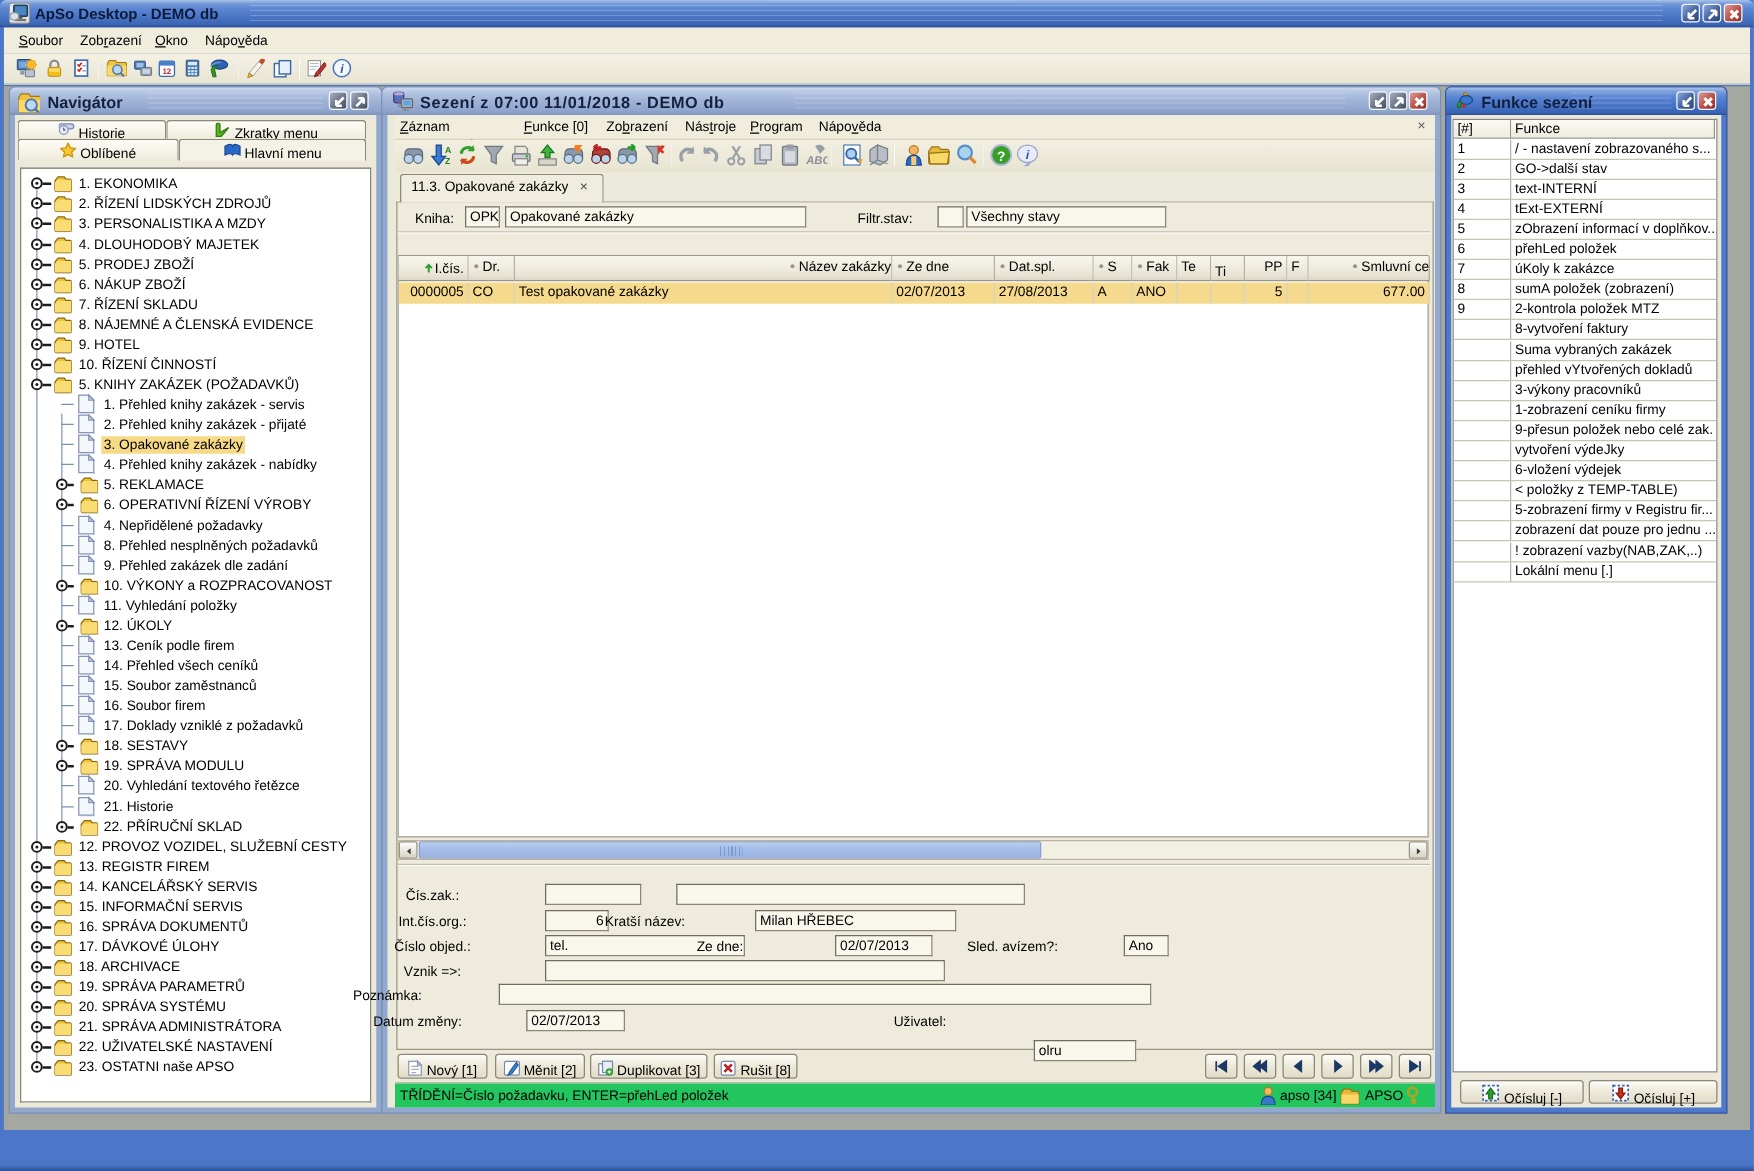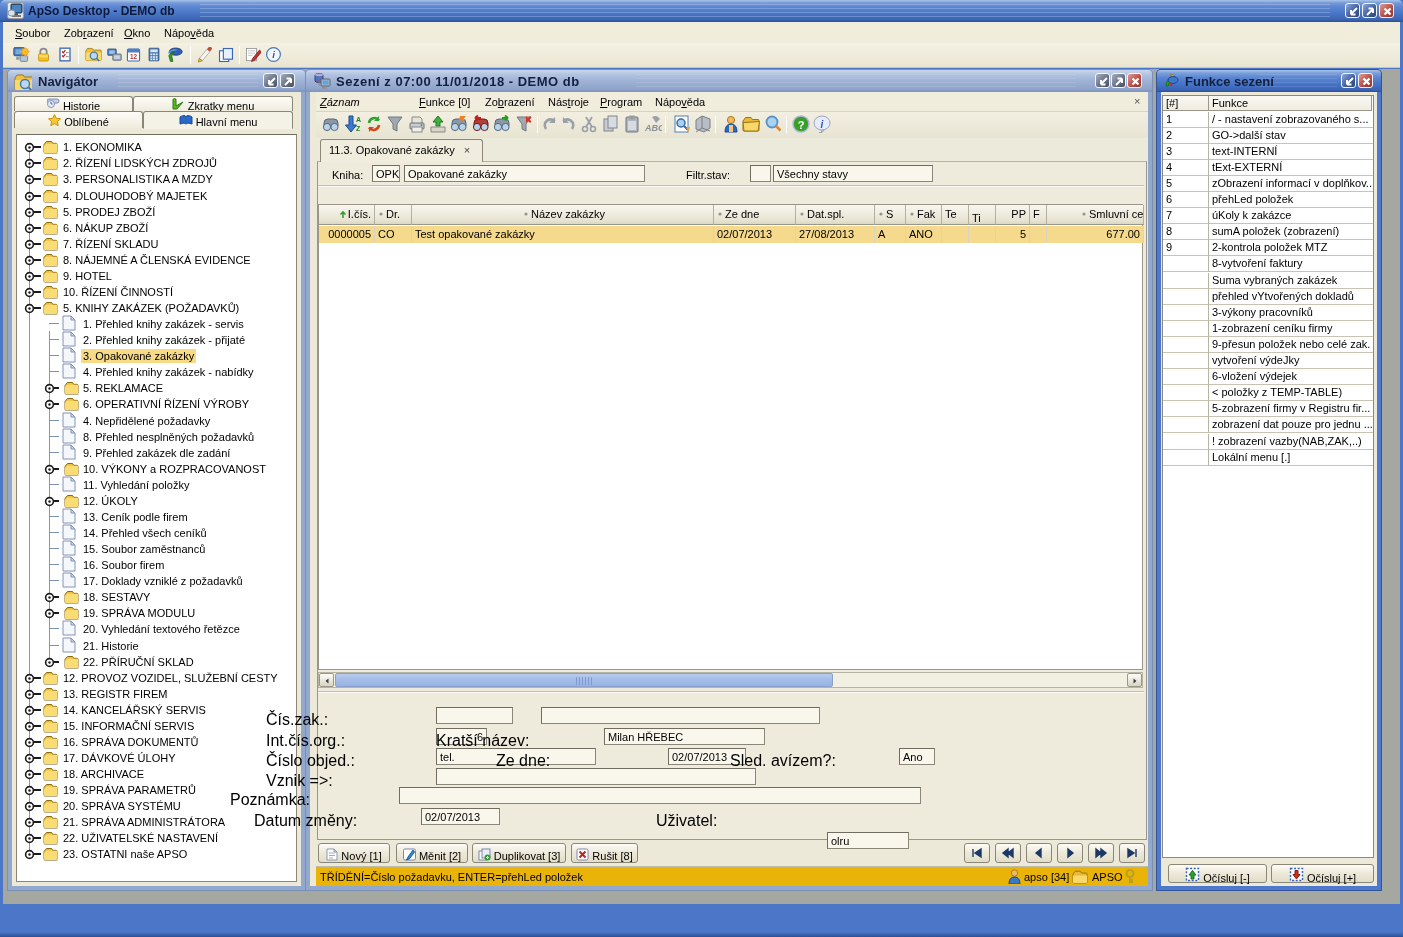--- a/index.html
+++ b/index.html
@@ -27,21 +27,21 @@
 .win.active { background:#4d78cc; box-shadow:0 0 0 1px #33539c; }
 .wtitle { position:absolute; left:0; top:0; right:0; height:22px; border-radius:4px 4px 0 0;
   background:linear-gradient(#a9c4e8 0%, #7b9fdc 14%, #5a85d2 35%, #4673c6 65%, #3a64b6 90%, #2b4f94 100%); }
 .wtitle.inactive { background:linear-gradient(#ccd8ec 0%, #b2c4e1 20%, #9fb2d6 50%, #90a5cc 85%, #7d93bc 100%); }
 .wtext { position:absolute; top:4px; font-size:13px; font-weight:bold; color:#14203f; white-space:nowrap; }
 .wbody { position:absolute; background:#ece9d8; }
 .fld { position:absolute; height:17px; background:#f9f7ec; border:1px solid #8a8778;
   border-top-color:#706d60; border-left-color:#706d60; font-size:11px; padding:2px 3px 0 3px;
   white-space:nowrap; overflow:hidden; }
 .lbl { position:absolute; font-size:11px; white-space:nowrap; }
-.lblr { position:absolute; font-size:16px; white-space:nowrap; text-align:left; }
+.lblr { position:absolute; font-size:11px; white-space:nowrap; text-align:center; }
 .tree { position:absolute; background:#fff; border:1px solid #8a8778; border-top-color:#706d60; overflow:hidden; }
 .ti { position:absolute; height:16px; line-height:16px; white-space:nowrap; font-size:11px; }
 .btn { position:absolute; background:linear-gradient(#fdfcf7,#eeeadb 45%,#e2ddc8); border:1px solid #8a8778;
   border-radius:3px; font-size:11px; text-align:center; }
 .gridh { position:absolute; background:linear-gradient(#f8f6ee,#e8e4d4 80%,#dcd7c4); border-right:1px solid #b4b0a0;
   border-bottom:1px solid #9a968a; font-size:11px; overflow:hidden; white-space:nowrap; }
 .gcell { position:absolute; font-size:11px; white-space:nowrap; overflow:hidden; }
 </style></head><body>
 <div id="screen">
 <div id="titlebar">
@@ -732,21 +732,21 @@
           <div class="wbtn bgray" style="left:805px;top:3px"><svg width="15" height="15" viewBox="0 0 15 15">
               <path d="M4 11 L9 6 M10 4.5 L10 9 M10 4.5 L5.5 4.5" stroke="#fff" stroke-width="2" fill="none"></path>
             </svg></div>
           <div class="wbtn bred" style="left:821px;top:3px"><svg width="15" height="15" viewBox="0 0 15 15">
               <path d="M4.5 4.5 L10.5 10.5 M10.5 4.5 L4.5 10.5" stroke="#fff" stroke-width="2.4" fill="none"></path>
             </svg></div>
         </div>
         <div class="wbody" style="left:4px;top:22px;width:838px;height:794px">
           <div style="position:absolute;left:6px;top:0;width:832px;height:100%">
             <div style="position:absolute;left:0;top:0;width:832px;height:20px;background:#f0eddd;border-bottom:1px solid #d8d4c2">
-              <span style="position:absolute;left:4px;top:4px;font-style:italic;"><u>Z</u>áznam</span>
+              <span style="position:absolute;left:4px;top:4px;"><u>Z</u>áznam</span>
               <span style="position:absolute;left:57px;top:4px;color:#9e9a8c;margin-top:16px;">Úpr<u>a</u>vy</span>
               <span style="position:absolute;left:103px;top:4px;"><u>F</u>unkce [0]</span>
               <span style="position:absolute;left:169px;top:4px;">Zo<u>b</u>razení</span>
               <span style="position:absolute;left:232px;top:4px;">Nás<u>t</u>roje</span>
               <span style="position:absolute;left:284px;top:4px;"><u>P</u>rogram</span>
               <span style="position:absolute;left:339px;top:4px;">Nápo<u>v</u>ěda</span>
               <span style="position:absolute;left:818px;top:3px;color:#555">×</span>
             </div>
 <div style="position:absolute;left:0;top:20px;width:832px;height:26px;background:linear-gradient(#f2efe1,#e8e4d2)">
               <div class="ic" style="left:6px;top:3px"><svg width="18" height="18" viewBox="0 0 18 18">
@@ -873,21 +873,21 @@
             <div style="position:absolute;left:2px;top:93px;width:826px;height:2px;border-top:1px solid #c2beae;border-bottom:1px solid #fbfaf4"></div>
             <div class="fld" style="left:434px;top:73px;width:21px"></div>
             <div class="fld" style="left:457px;top:73px;width:160px">Všechny stavy</div>
             <div style="position:absolute;left:2px;top:112px;width:825px;height:466px;background:#fff;border:1px solid #9a968a">
               <div class="gridh" style="left:0px;top:0;width:56px;height:20px;text-align:right;padding-right:3px;padding-top:3px"><svg style="position:relative;top:1px;margin-right:1px" width="8" height="10" viewBox="0 0 8 10">
                   <path d="M4 9 V3 M1.5 5.5 L4 3 L6.5 5.5" stroke="#30a030" stroke-width="1.6" fill="none"></path>
                 </svg>I.čís.</div>
               <div class="gridh" style="left:56px;top:0;width:37px;height:20px;text-align:left;padding-left:3px;padding-top:3px"><svg style="position:relative;top:-1px;margin-right:2px" width="6" height="6" viewBox="0 0 6 6">
                   <circle cx="3" cy="3" r="1.6" fill="#98948a"></circle>
                 </svg>Dr.</div>
-              <div class="gridh" style="left:93px;top:0;width:302px;height:20px;text-align:center;padding-left:3px;padding-top:3px"><svg style="position:relative;top:-1px;margin-right:2px" width="6" height="6" viewBox="0 0 6 6">
+              <div class="gridh" style="left:93px;top:0;width:302px;height:20px;text-align:right;padding-left:3px;padding-top:3px"><svg style="position:relative;top:-1px;margin-right:2px" width="6" height="6" viewBox="0 0 6 6">
                   <circle cx="3" cy="3" r="1.6" fill="#98948a"></circle>
                 </svg>Název zakázky</div>
               <div class="gridh" style="left:395px;top:0;width:82px;height:20px;text-align:left;padding-left:3px;padding-top:3px"><svg style="position:relative;top:-1px;margin-right:2px" width="6" height="6" viewBox="0 0 6 6">
                   <circle cx="3" cy="3" r="1.6" fill="#98948a"></circle>
                 </svg>Ze dne</div>
               <div class="gridh" style="left:477px;top:0;width:79px;height:20px;text-align:left;padding-left:3px;padding-top:3px"><svg style="position:relative;top:-1px;margin-right:2px" width="6" height="6" viewBox="0 0 6 6">
                   <circle cx="3" cy="3" r="1.6" fill="#98948a"></circle>
                 </svg>Dat.spl.</div>
               <div class="gridh" style="left:556px;top:0;width:31px;height:20px;text-align:left;padding-left:3px;padding-top:3px"><svg style="position:relative;top:-1px;margin-right:2px" width="6" height="6" viewBox="0 0 6 6">
                   <circle cx="3" cy="3" r="1.6" fill="#98948a"></circle>
@@ -991,21 +991,21 @@
             <div class="btn" style="left:772px;top:751px;width:26px;height:20px;padding-top:2px"><svg width="16" height="14" viewBox="0 0 16 14">
                 <g fill="#1b3866" stroke="#1b3866" stroke-width="1.4">
                   <path d="M3 3 L8 7 L3 11 Z M8 3 L13 7 L8 11 Z"></path>
                 </g>
               </svg></div>
             <div class="btn" style="left:803px;top:751px;width:26px;height:20px;padding-top:2px"><svg width="16" height="14" viewBox="0 0 16 14">
                 <g fill="#1b3866" stroke="#1b3866" stroke-width="1.4">
                   <path d="M12 3 V11 M4 3 L10 7 L4 11 Z"></path>
                 </g>
               </svg></div>
-            <div style="position:absolute;left:0;top:774px;width:832px;height:20px;border-top:1px solid #c0bcac;background:#eab308">
+            <div style="position:absolute;left:0;top:774px;width:832px;height:20px;border-top:1px solid #c0bcac;background:#22c55e">
               <div style="position:absolute;left:4px;top:4px">TŘÍDĚNÍ=Číslo požadavku, ENTER=přehLed položek</div>
               <div style="position:absolute;left:692px;top:2px"><svg width="13" height="15" viewBox="0 0 13 15">
                   <circle cx="6.5" cy="4" r="3.2" fill="#f0b860" stroke="#b07820"></circle>
                   <path d="M1 15 q0-7 5.5-7 q5.5 0 5.5 7 Z" fill="#3a78c8" stroke="#1a4a90"></path>
                 </svg></div>
               <div style="position:absolute;left:708px;top:4px">apso [34]</div>
               <div style="position:absolute;left:756px;top:2px"><svg width="16" height="15" viewBox="0 0 16 15">
                   <path d="M1 5 l2.2-2.8 h5 l1.3 1.8 H14 a1 1 0 0 1 1 1 V13 a1 1 0 0 1 -1 1 H2 a1 1 0 0 1 -1-1 Z" fill="#e8b838" stroke="#9a7515"></path>
                   <path d="M1 6.5 h14 V13 a1 1 0 0 1 -1 1 H2 a1 1 0 0 1 -1-1 Z" fill="#f8d868"></path>
                 </svg></div>

